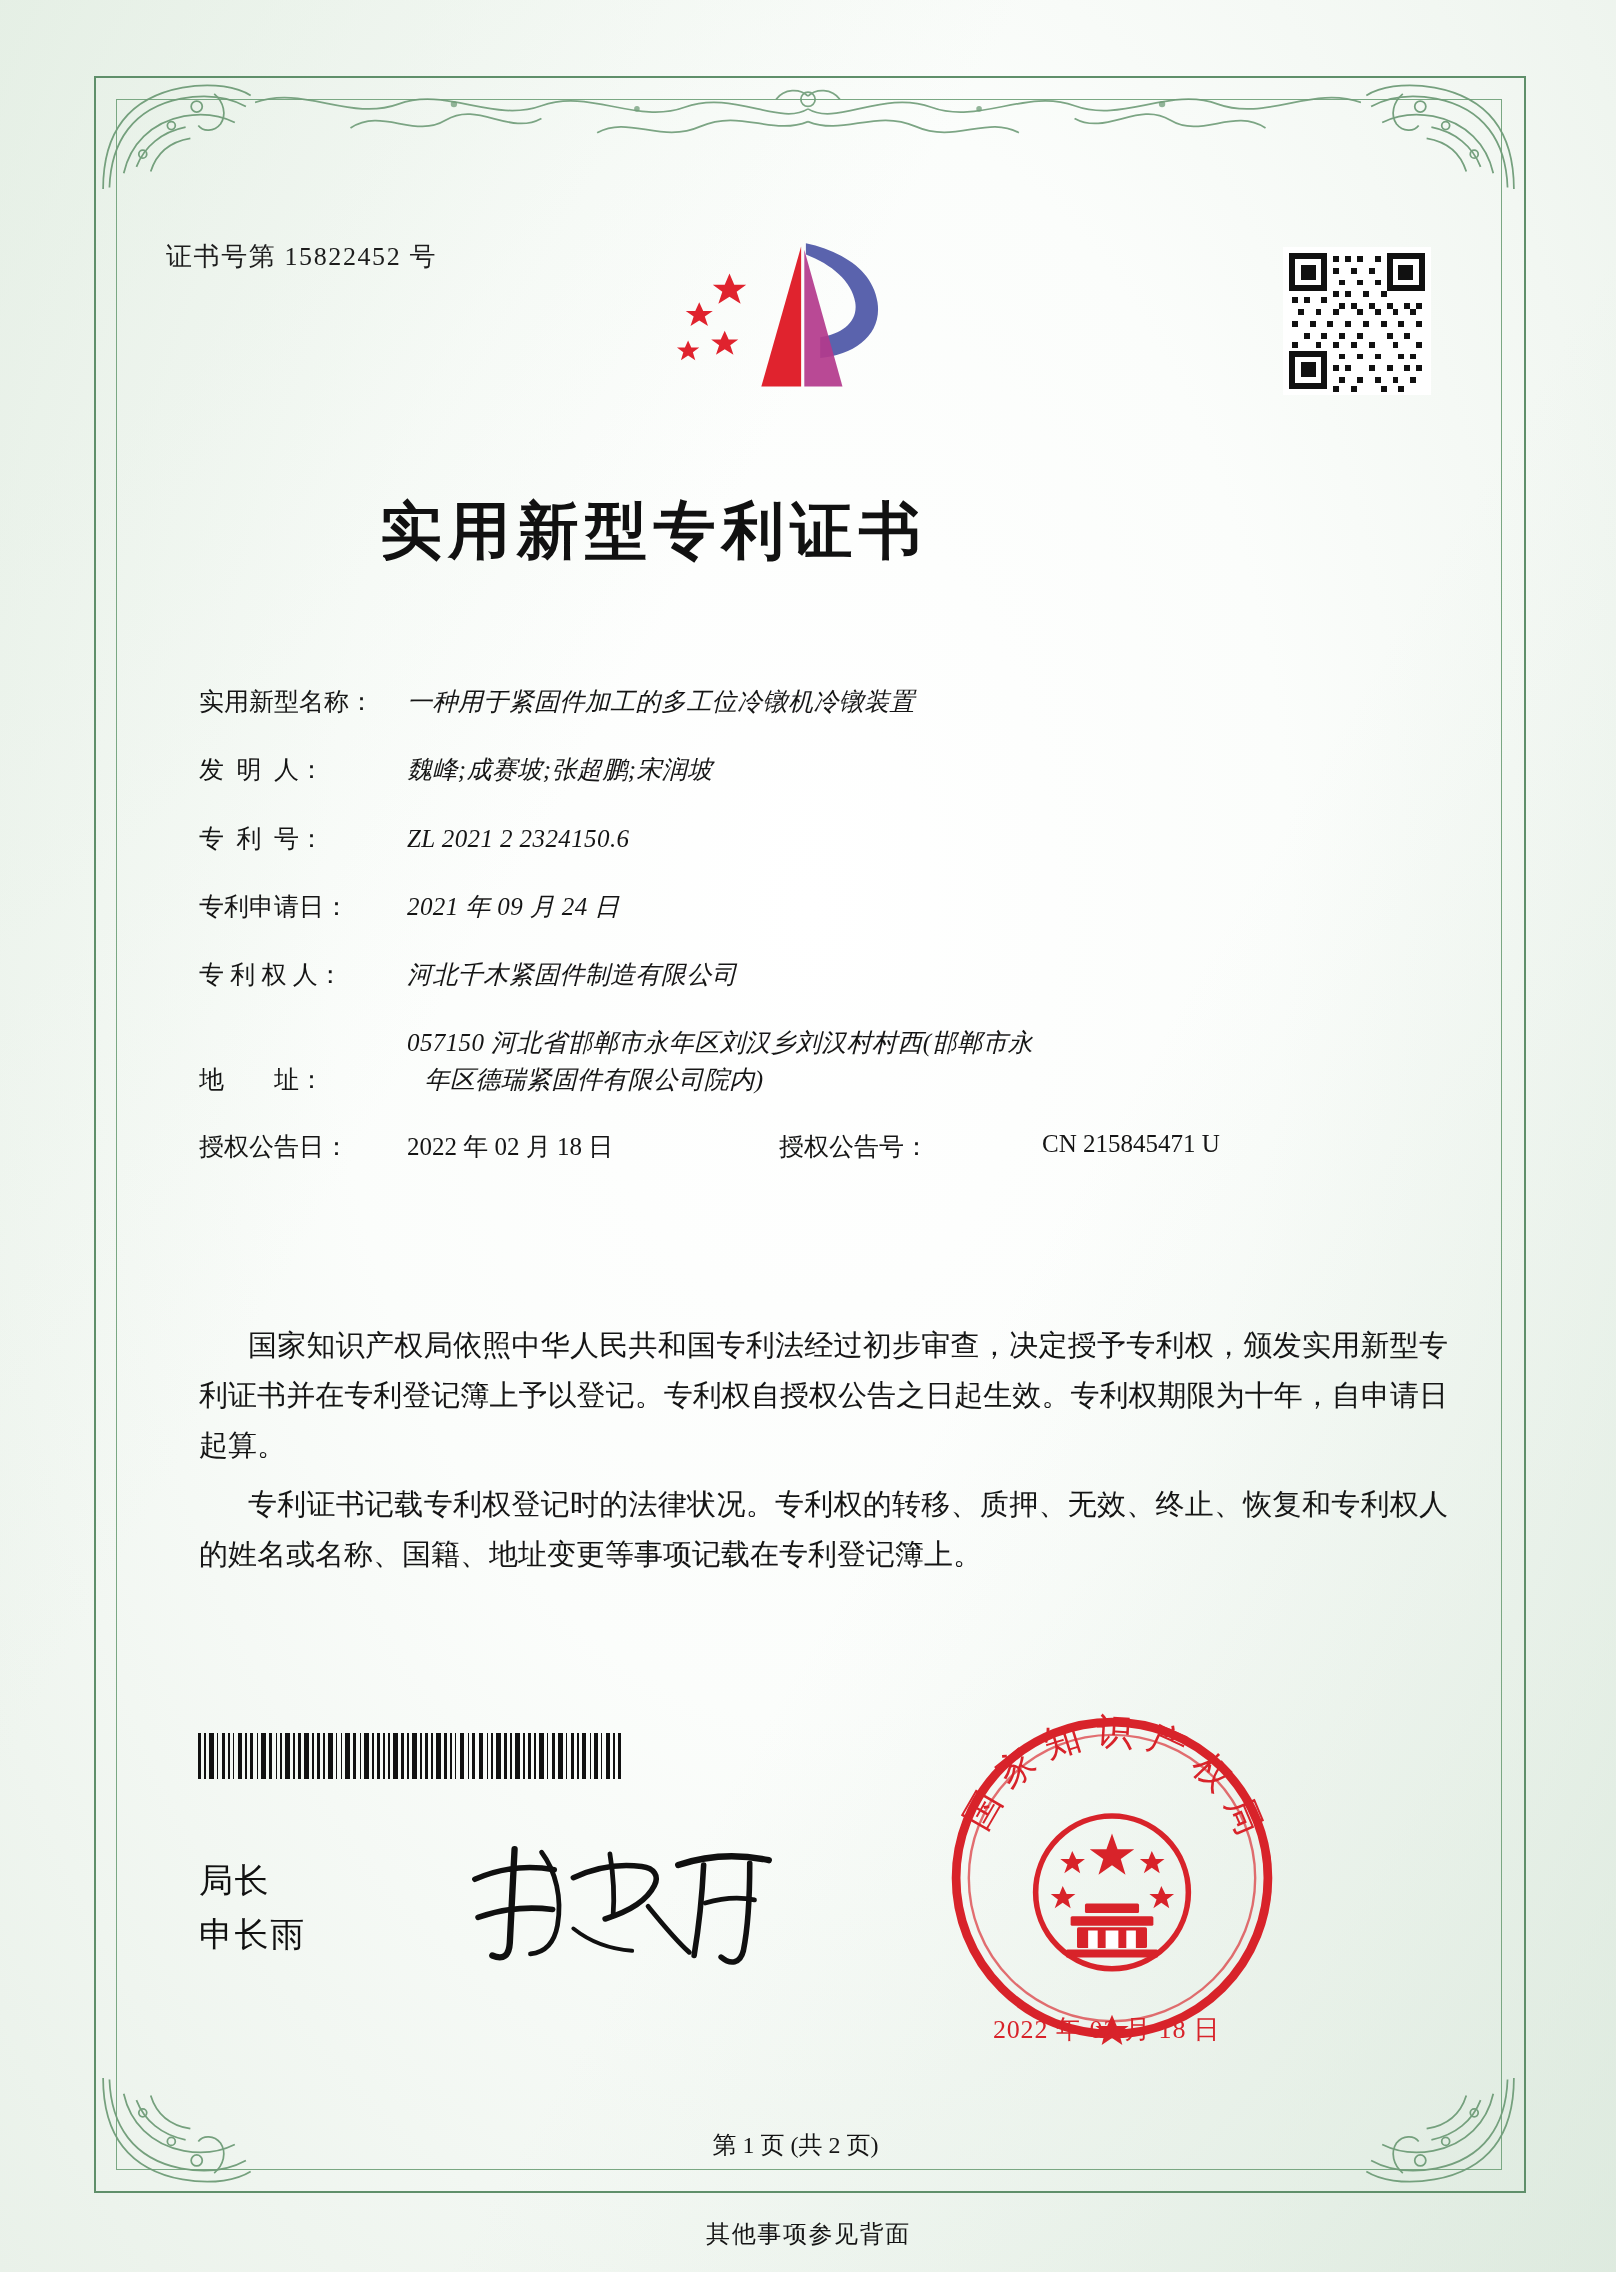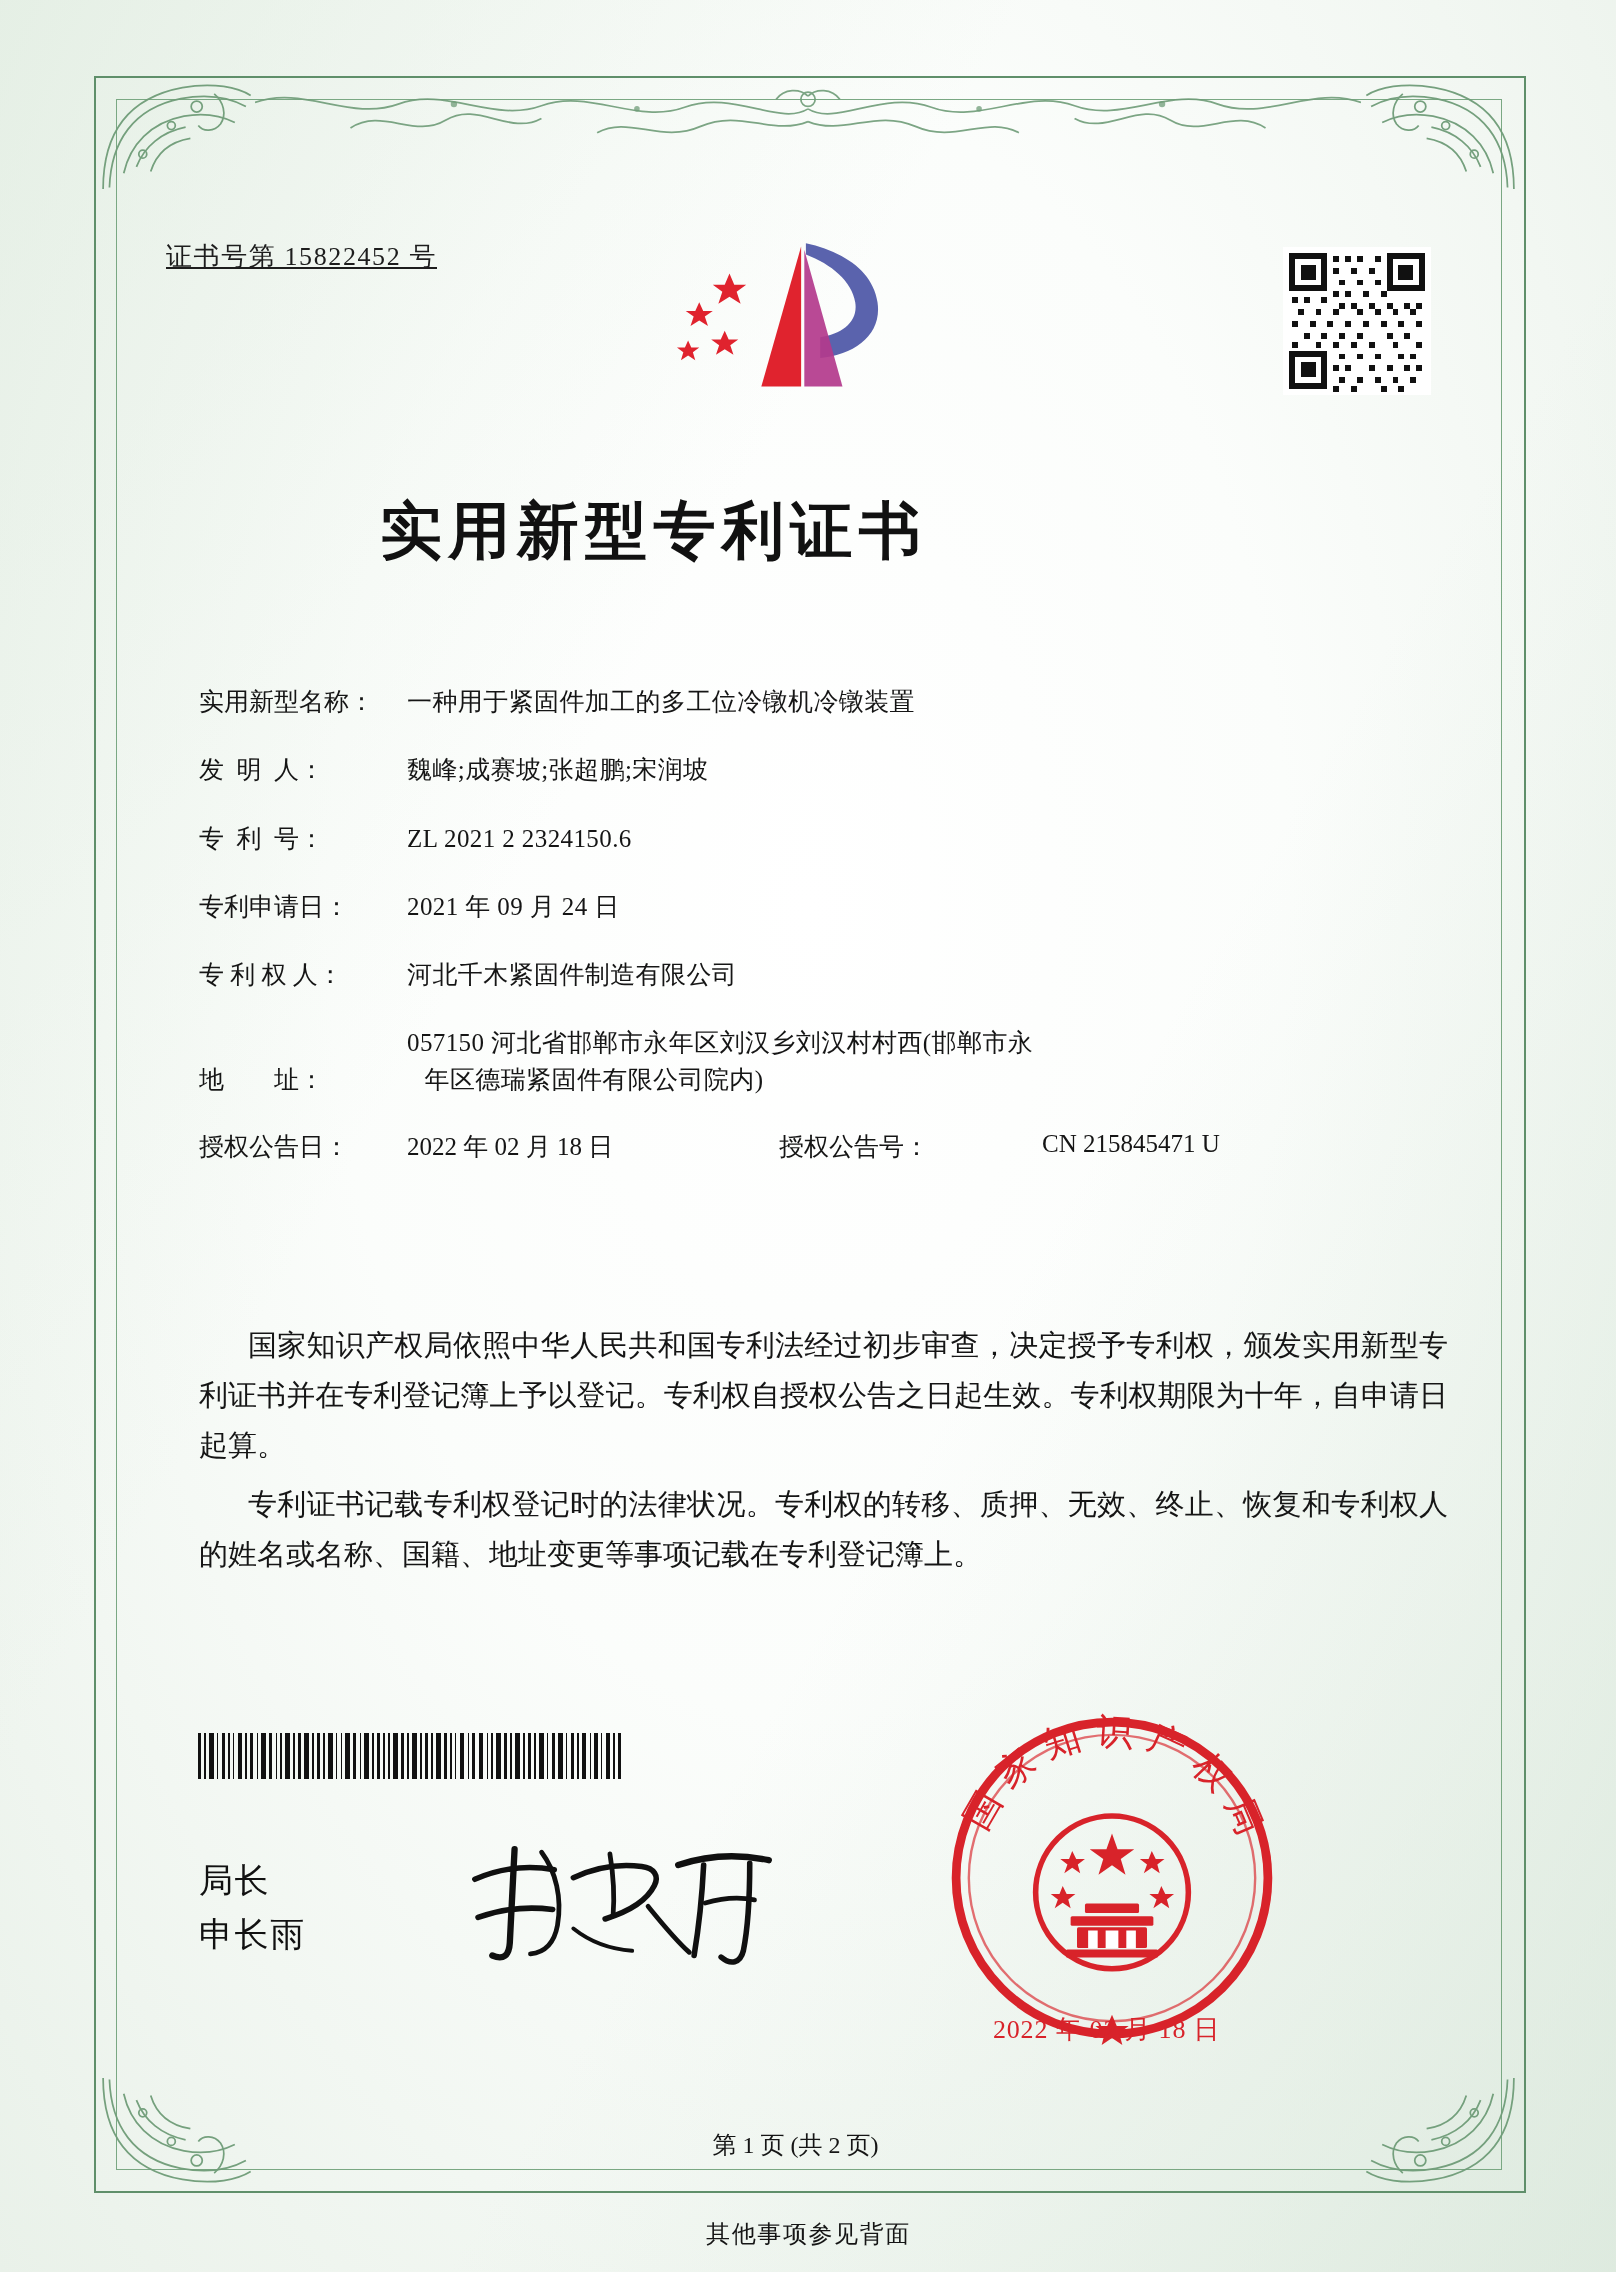--- a/index.html
+++ b/index.html
@@ -72,21 +72,20 @@
   .top-scroll svg { width: 100%; height: 100%; display: block; }
 
   
   .cert-number {
     position: absolute;
     left: 166px; top: 239px;
     font-size: 26px;
     letter-spacing: 1.6px;
     color: #1d1d1d;
     white-space: nowrap;
-    text-decoration: underline;
   }
   .logo {
     position: absolute;
     left: 672px; top: 229px;
     width: 263px; height: 191px;
   }
   .logo svg { width: 100%; height: 100%; display: block; }
 
   .qr {
     position: absolute;
@@ -124,20 +123,21 @@
   }
   .field-label {
     width: 208px;
     flex: 0 0 208px;
     white-space: pre;
     letter-spacing: 0px;
   }
   .field-value {
     flex: 1 1 auto;
     letter-spacing: 0.4px;
+    font-style: italic;
   }
   .field-value .addr-line2 {
     display: block;
     margin-left: 17.5px;
   }
 
   .two-col {
     display: flex;
     align-items: flex-start;
     font-size: 25px;

